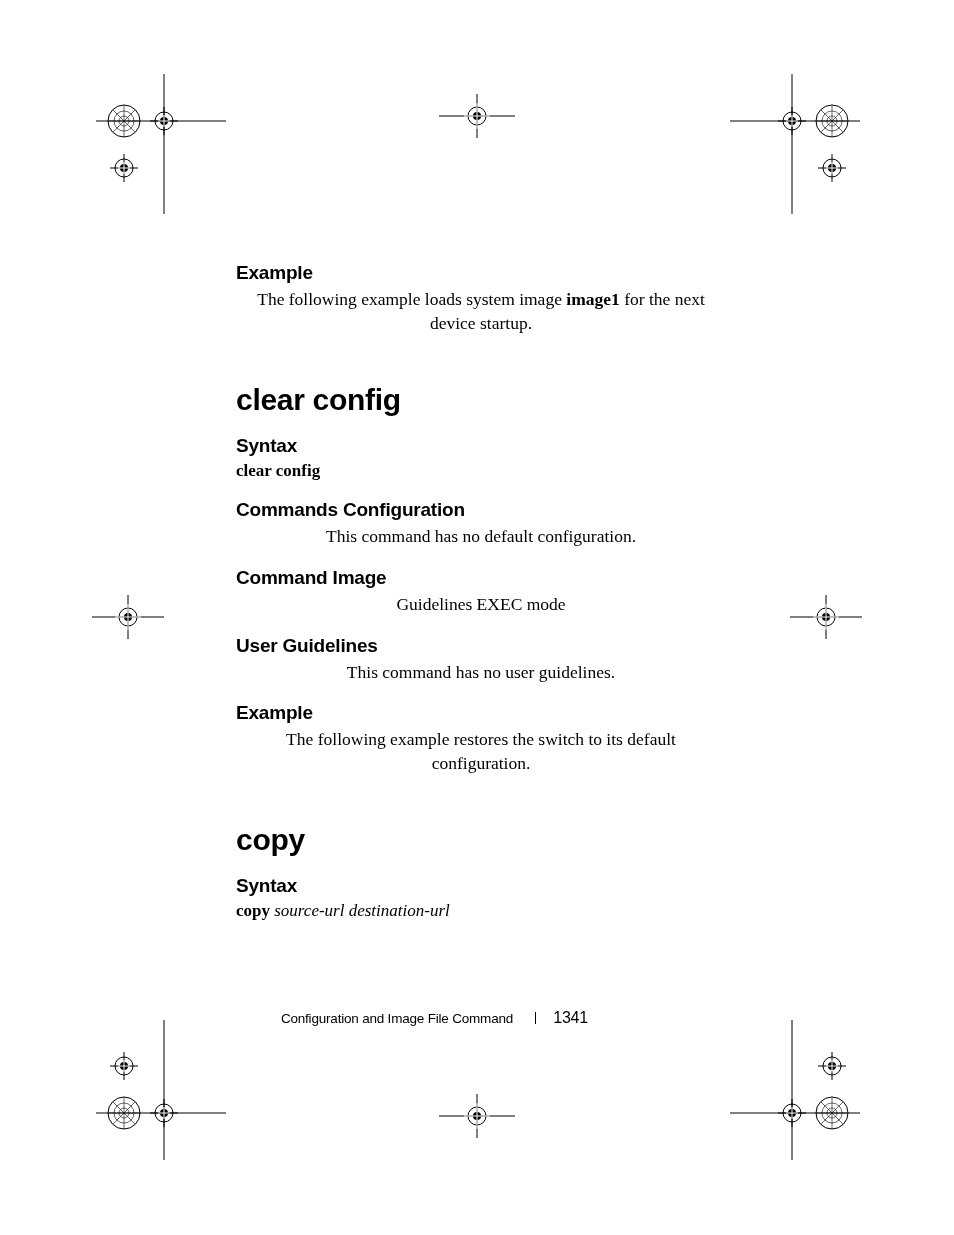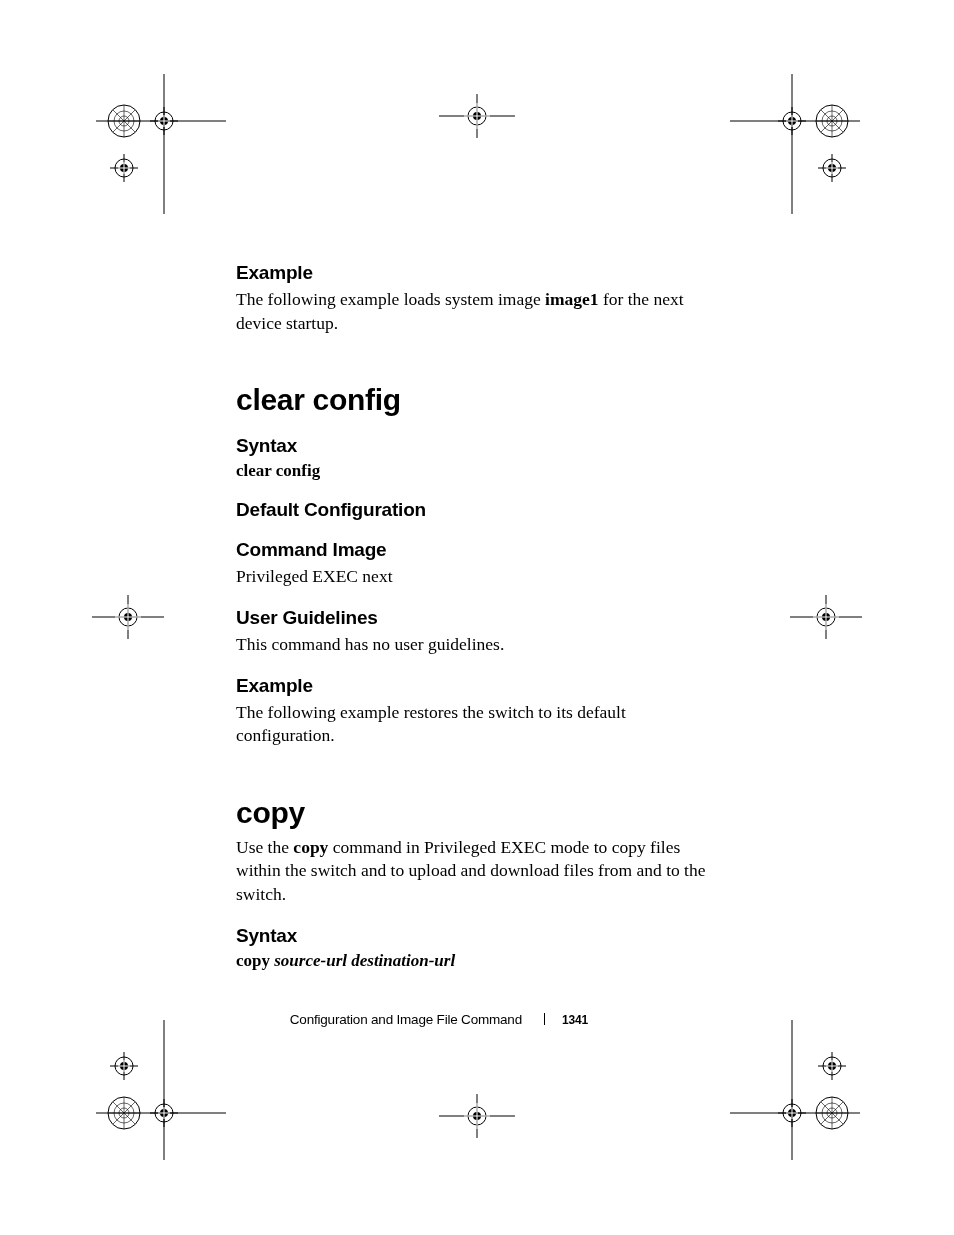--- a/index.html
+++ b/index.html
@@ -30,28 +30,29 @@
     font-stretch: condensed;
     font-size: 19px;
     margin-top: 18px;
     margin-bottom: 4px;
     letter-spacing: -0.2px;
   }
   .body {
     font-size: 17.5px;
     line-height: 1.35;
     margin-bottom: 4px;
+    text-align: center;
   }
   .syntax-line {
     font-size: 17px;
     font-weight: bold;
     margin-top: 2px;
   }
   .syntax-line .italic {
-    font-weight: bold;
+    font-weight: normal;
     font-style: italic;
   }
   h2.cmd-title {
     font-family: "Arial Narrow", Arial, Helvetica, sans-serif;
     font-weight: 800;
     font-stretch: condensed;
     font-size: 30px;
     margin-top: 48px;
     margin-bottom: 6px;
     letter-spacing: -0.3px;
@@ -66,22 +67,22 @@
   }
   .footer .sep {
     display: inline-block;
     vertical-align: middle;
     width: 1px;
     height: 12px;
     background: #000;
     margin: 0 14px 2px 18px;
   }
   .footer .pnum {
-    font-weight: bold;
-    font-size: 12px;
+    font-weight: normal;
+    font-size: 16px;
   }
 
   
   .reg {
     position: absolute;
     pointer-events: none;
   }
   .reg svg { display: block; }
 
   
@@ -290,35 +291,33 @@
     <div class="subhead" style="margin-top:0">Example</div>
     <div class="body">
       <span>The following example loads system image </span><b>image1</b><span> for the next device startup.</span>
     </div>
 
     <h2 class="cmd-title">clear config</h2>
 
     <div class="subhead">Syntax</div>
     <div class="syntax-line">clear config</div>
 
-    <div class="subhead">Default Configuration</div>
+    <div class="subhead">Commands Configuration</div>
+    <div class="body">This command has no default configuration.</div>
 
     <div class="subhead">Command Image</div>
-    <div class="body">Privileged EXEC next</div>
+    <div class="body">Guidelines EXEC mode</div>
 
     <div class="subhead">User Guidelines</div>
     <div class="body">This command has no user guidelines.</div>
 
     <div class="subhead">Example</div>
     <div class="body">The following example restores the switch to its default configuration.</div>
 
     <h2 class="cmd-title">copy</h2>
-    <div class="body">
-      <span>Use the </span><b>copy</b><span> command in Privileged EXEC mode to copy files within the switch and to upload and download files from and to the switch.</span>
-    </div>
 
     <div class="subhead">Syntax</div>
     <div class="syntax-line">
       <span>copy</span>
       <span class="italic">source-url destination-url</span>
     </div>
 
   </div>
 
   <div class="footer">

